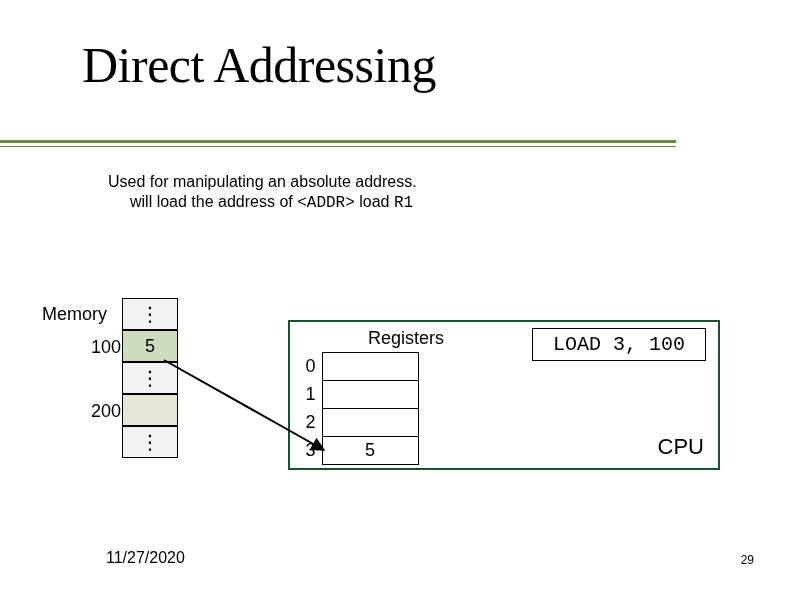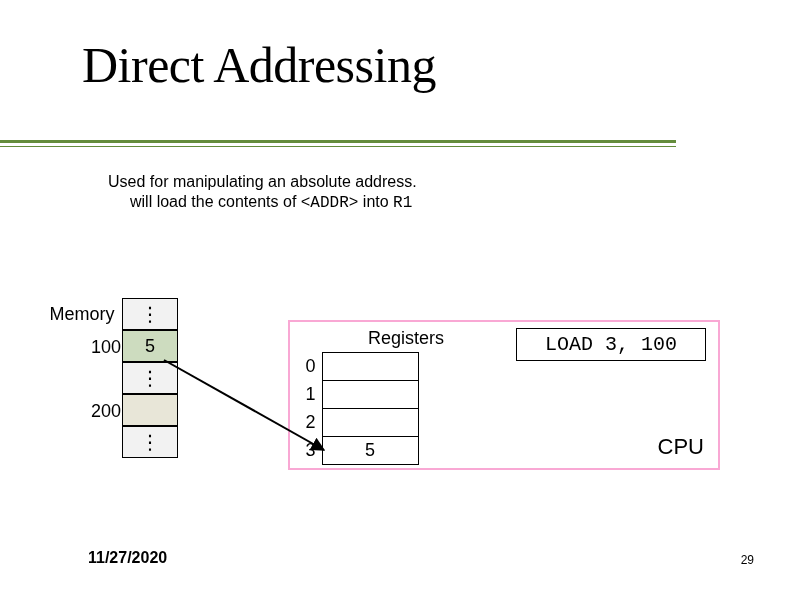--- a/index.html
+++ b/index.html
@@ -45,21 +45,20 @@
   .memory {
     position: absolute;
     left: 42px;
     top: 298px;
     display: grid;
     grid-template-columns: 80px 56px;
     font-size: 18px;
   }
   .memory .hdr {
     grid-column: 1;
-    text-align: center;
     height: 32px;
     line-height: 32px;
   }
   .memory .addr {
     grid-column: 1;
     text-align: right;
     height: 32px;
     line-height: 32px;
     border: 1px solid transparent;
   }
@@ -73,35 +72,35 @@
   }
   .memory .cell.val5 { background: #cddcbf; }
   .memory .cell.addr200 { background: #e8e6d8; }
   .memory .vdots { font-family: serif; font-size: 20px; }
   .cpu {
     position: absolute;
     left: 288px;
     top: 320px;
     width: 432px;
     height: 150px;
-    border: 2px solid #f9a8d4;
+    border: 2px solid #14532d;
     background: #fff;
   }
   .cpu .reg-title {
     position: absolute;
     left: 78px;
     top: 6px;
     font-size: 18px;
   }
   .cpu .instr {
     position: absolute;
     right: 12px;
     top: 6px;
     border: 1px solid #000;
-    padding: 4px 28px;
+    padding: 4px 20px;
     font-family: "Courier New", Courier, monospace;
     font-size: 20px;
     background: #fff;
   }
   .cpu table.registers {
     position: absolute;
     left: 10px;
     top: 30px;
     border-collapse: collapse;
     font-size: 18px;
@@ -120,24 +119,23 @@
   }
   .cpu .label {
     position: absolute;
     right: 14px;
     bottom: 8px;
     font-size: 22px;
     margin-top: 19px;
   }
   .footer-date {
     position: absolute;
-    left: 88px;
+    left: 106px;
     bottom: 28px;
     font-size: 16px;
-    font-weight: bold;
   }
   .footer-page {
     position: absolute;
     right: 40px;
     bottom: 28px;
     font-size: 12px;
   }
   svg.arrow {
     position: absolute;
     left: 0;
@@ -153,21 +151,21 @@
   <h1 class="title">Direct Addressing</h1>
 
   <div class="rules">
     <hr class="thick">
     <hr class="thin">
   </div>
 
   <div class="body">
     <div>Used for manipulating an absolute address.</div>
     <div class="indent">
-      <span>will load the contents of </span><span class="mono">&lt;ADDR&gt;</span><span> into </span><span class="mono">R1</span>
+      <span>will load the address of </span><span class="mono">&lt;ADDR&gt;</span><span> load </span><span class="mono">R1</span>
     </div>
   </div>
 
   <div class="memory">
     <div class="hdr">Memory</div>
     <div class="cell vdots">⋮</div>
 
     <div class="addr">100</div>
     <div class="cell val5">5</div>
 

